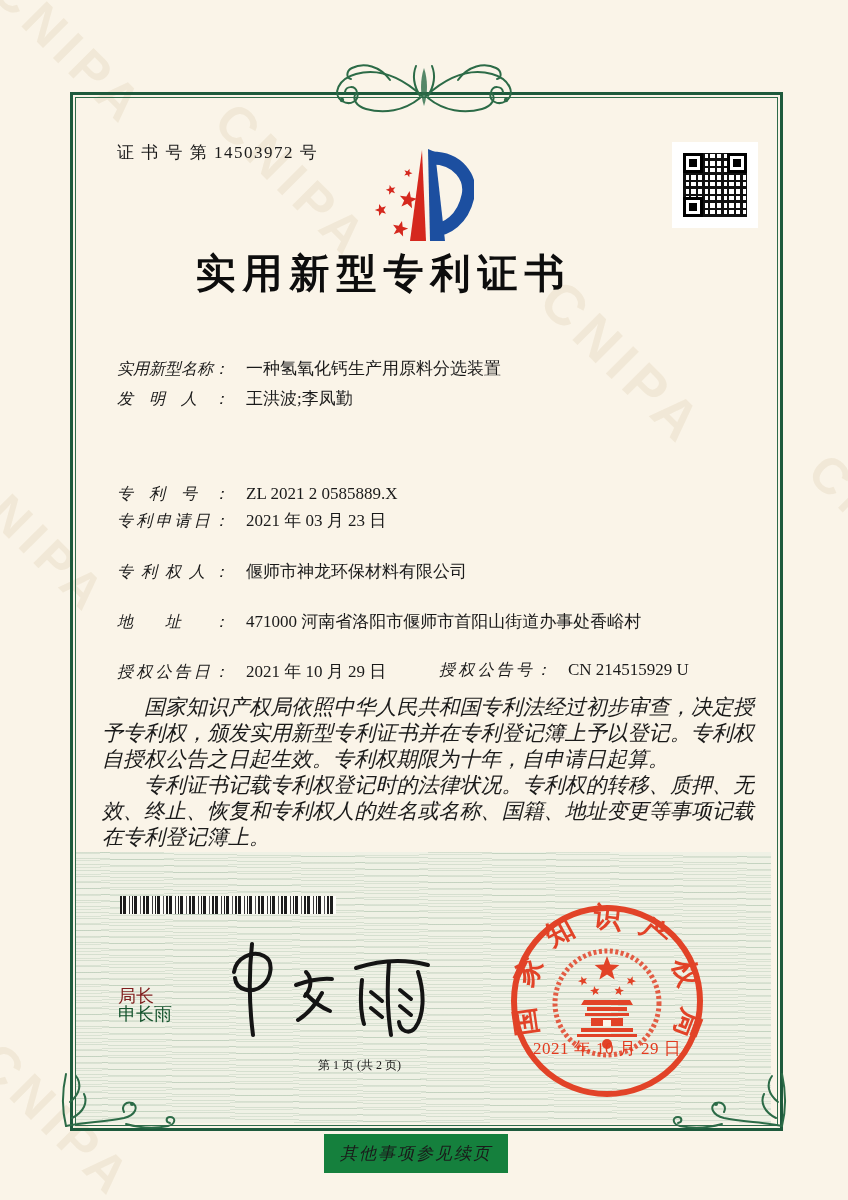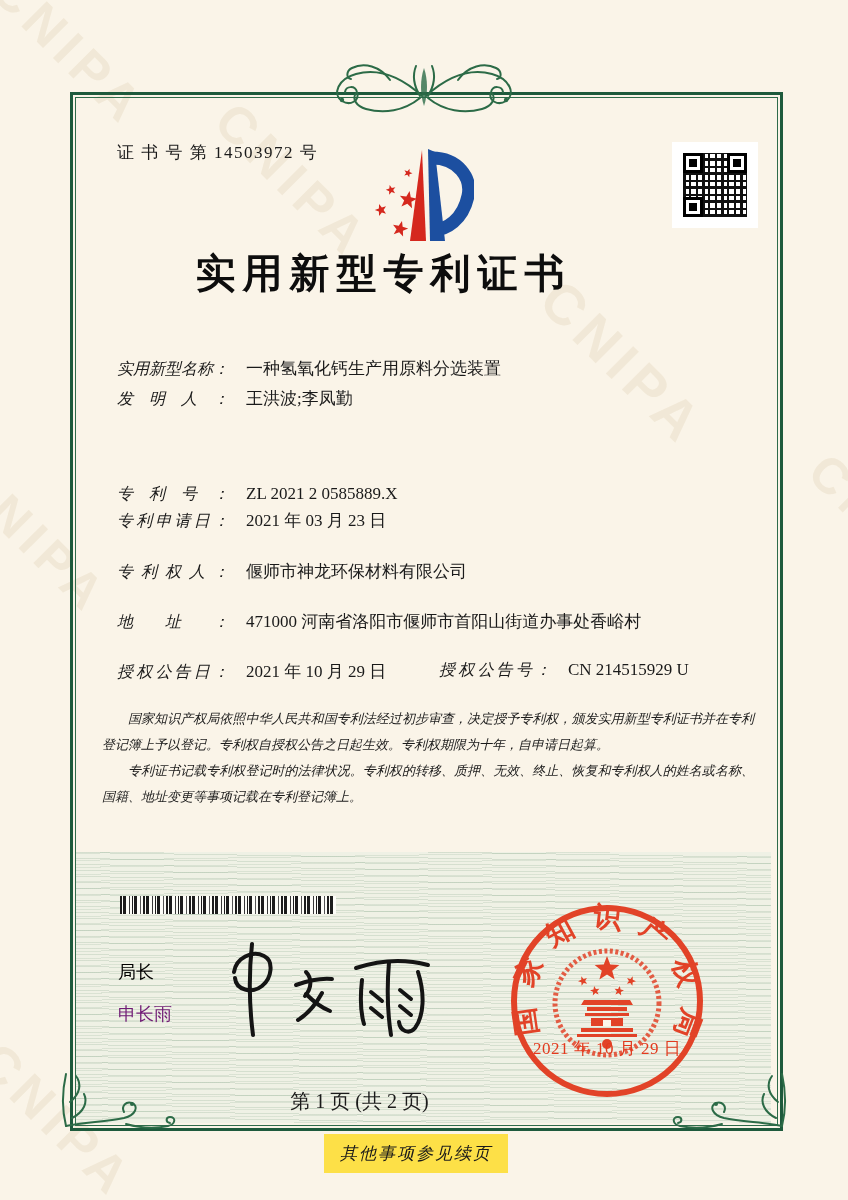--- a/index.html
+++ b/index.html
@@ -45,45 +45,45 @@
   .frow{position:absolute;left:117px;font-size:17px;white-space:nowrap;}
   .frow.second{left:439px;}
   .flabel{
     display:inline-block;width:112px;vertical-align:baseline;
     text-align:justify;text-align-last:justify;font-size:16px;font-style:italic;
   }
   .fvalue{margin-left:17px;}
   
   .body-text{
     position:absolute;left:102px;top:694px;width:652px;
-    font-size:13px;line-height:26px;text-align:justify;font-style:italic;margin-top:12px;
+    font-size:21px;line-height:26px;text-align:justify;font-style:italic;
   }
   .body-text p{margin:0;text-indent:2em;}
   
   .barcode{
     position:absolute;left:120px;top:896px;width:216px;height:18px;
     background:repeating-linear-gradient(90deg,
       #1c1c1c 0 2px,#fdfdf8 2px 3px,#1c1c1c 3px 6px,#fdfdf8 6px 9px,
       #3a3a3a 9px 10px,#fdfdf8 10px 12px,#1c1c1c 12px 13px,#fdfdf8 13px 14px,
       #1c1c1c 14px 17px,#fdfdf8 17px 20px,#555 20px 21px,#fdfdf8 21px 23px);
   }
-  .signer-title{position:absolute;left:118px;top:960px;font-size:18px;
-    font-family:"Liberation Sans","DejaVu Sans",sans-serif;color:#000000;}
+  .signer-title{position:absolute;left:118px;top:984px;font-size:18px;
+    font-family:"Liberation Sans","DejaVu Sans",sans-serif;color:#7f1d1d;}
   .signer-name{position:absolute;left:118px;top:1002px;font-size:18px;
-    font-family:"Liberation Sans","DejaVu Sans",sans-serif;color:#701a75;}
+    font-family:"Liberation Sans","DejaVu Sans",sans-serif;color:#14532d;}
   .signature{position:absolute;left:222px;top:938px;}
   .seal{position:absolute;left:507px;top:901px;width:200px;height:200px;}
   .seal svg{opacity:.95;}
   .seal-date{
     position:absolute;left:0;top:136px;width:100%;text-align:center;
     font-size:17px;color:#e23a1e;letter-spacing:.5px;white-space:nowrap;
   }
-  .page-num{position:absolute;left:0;top:1088px;width:719px;text-align:center;font-size:20px;}
+  .page-num{position:absolute;left:0;top:1057px;width:719px;text-align:center;font-size:12px;}
   .cont-note{
-    position:absolute;left:324px;top:1134px;background:#fde047;
+    position:absolute;left:324px;top:1134px;background:#15803d;
     padding:8px 16px;font-size:17px;font-style:italic;letter-spacing:2px;
   }
 </style>
 </head>
 <body>
 
 <div class="page">
 
   <span class="wm" style="left:-28px;top:18px;font-size:52px;">CNIPA</span>
   <span class="wm" style="left:196px;top:150px;font-size:52px;">CNIPA</span>

